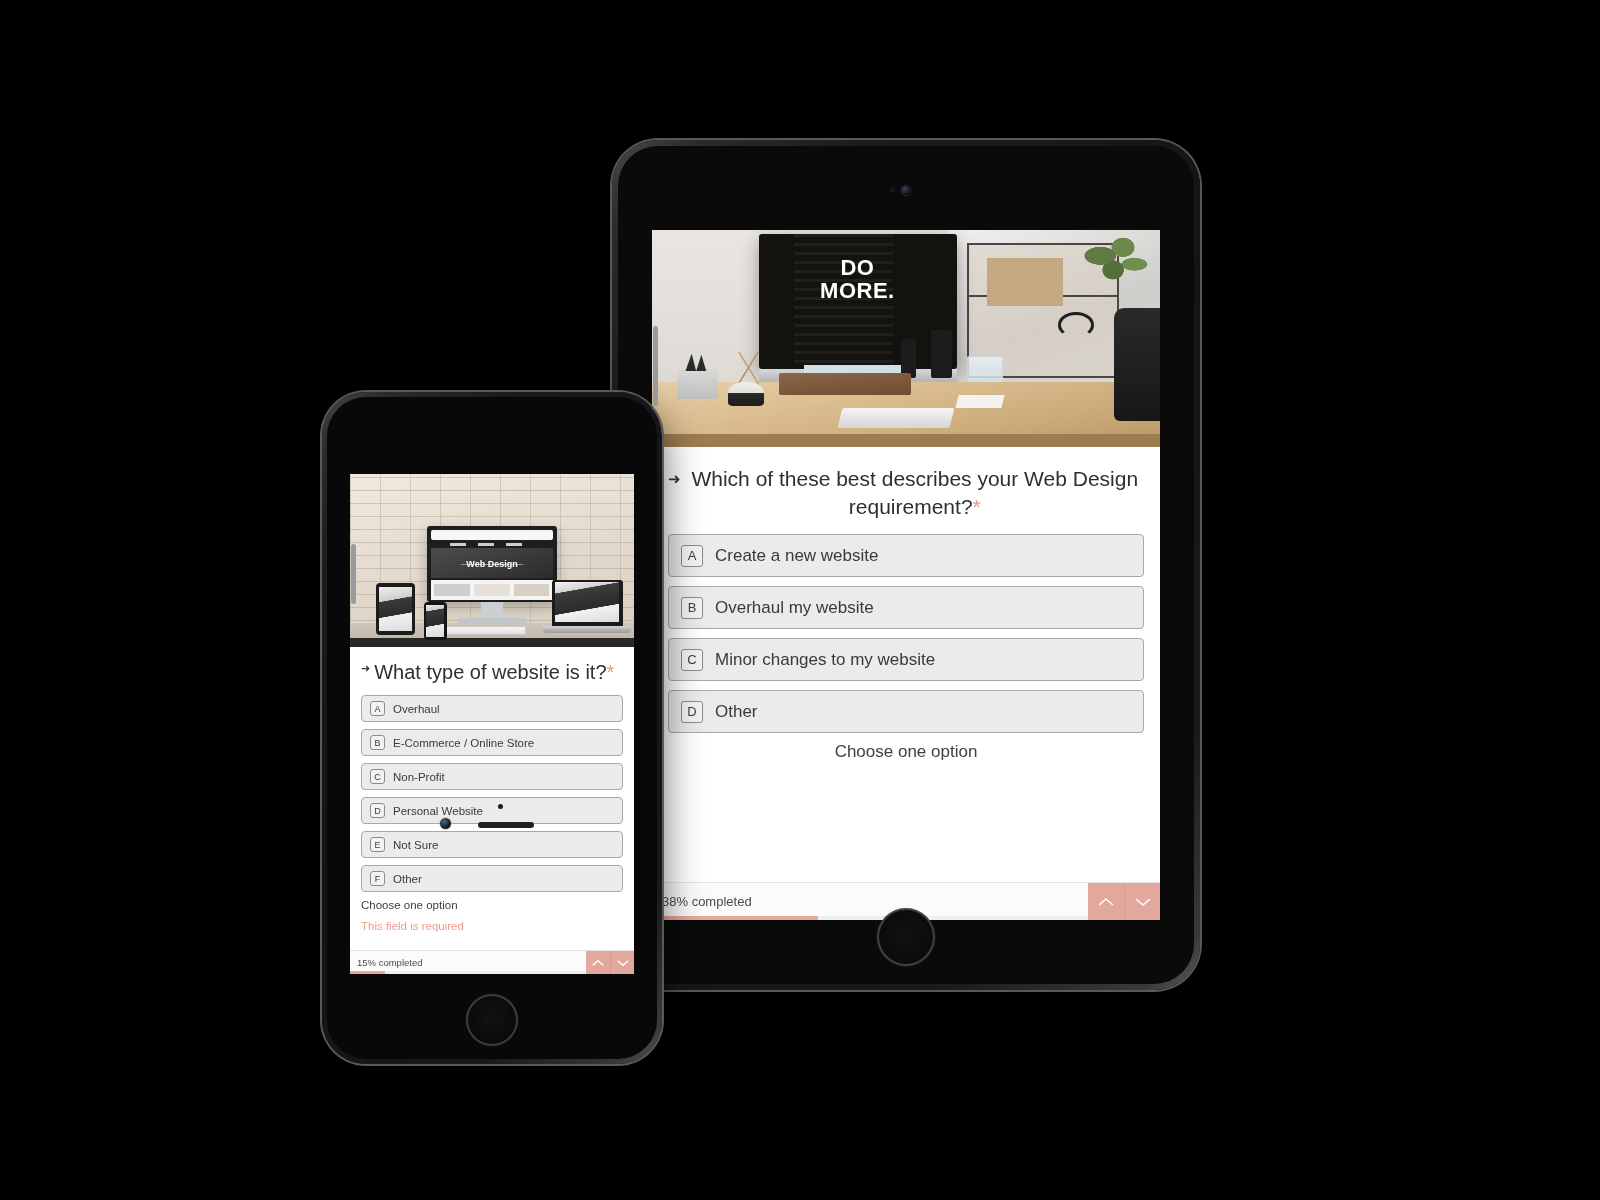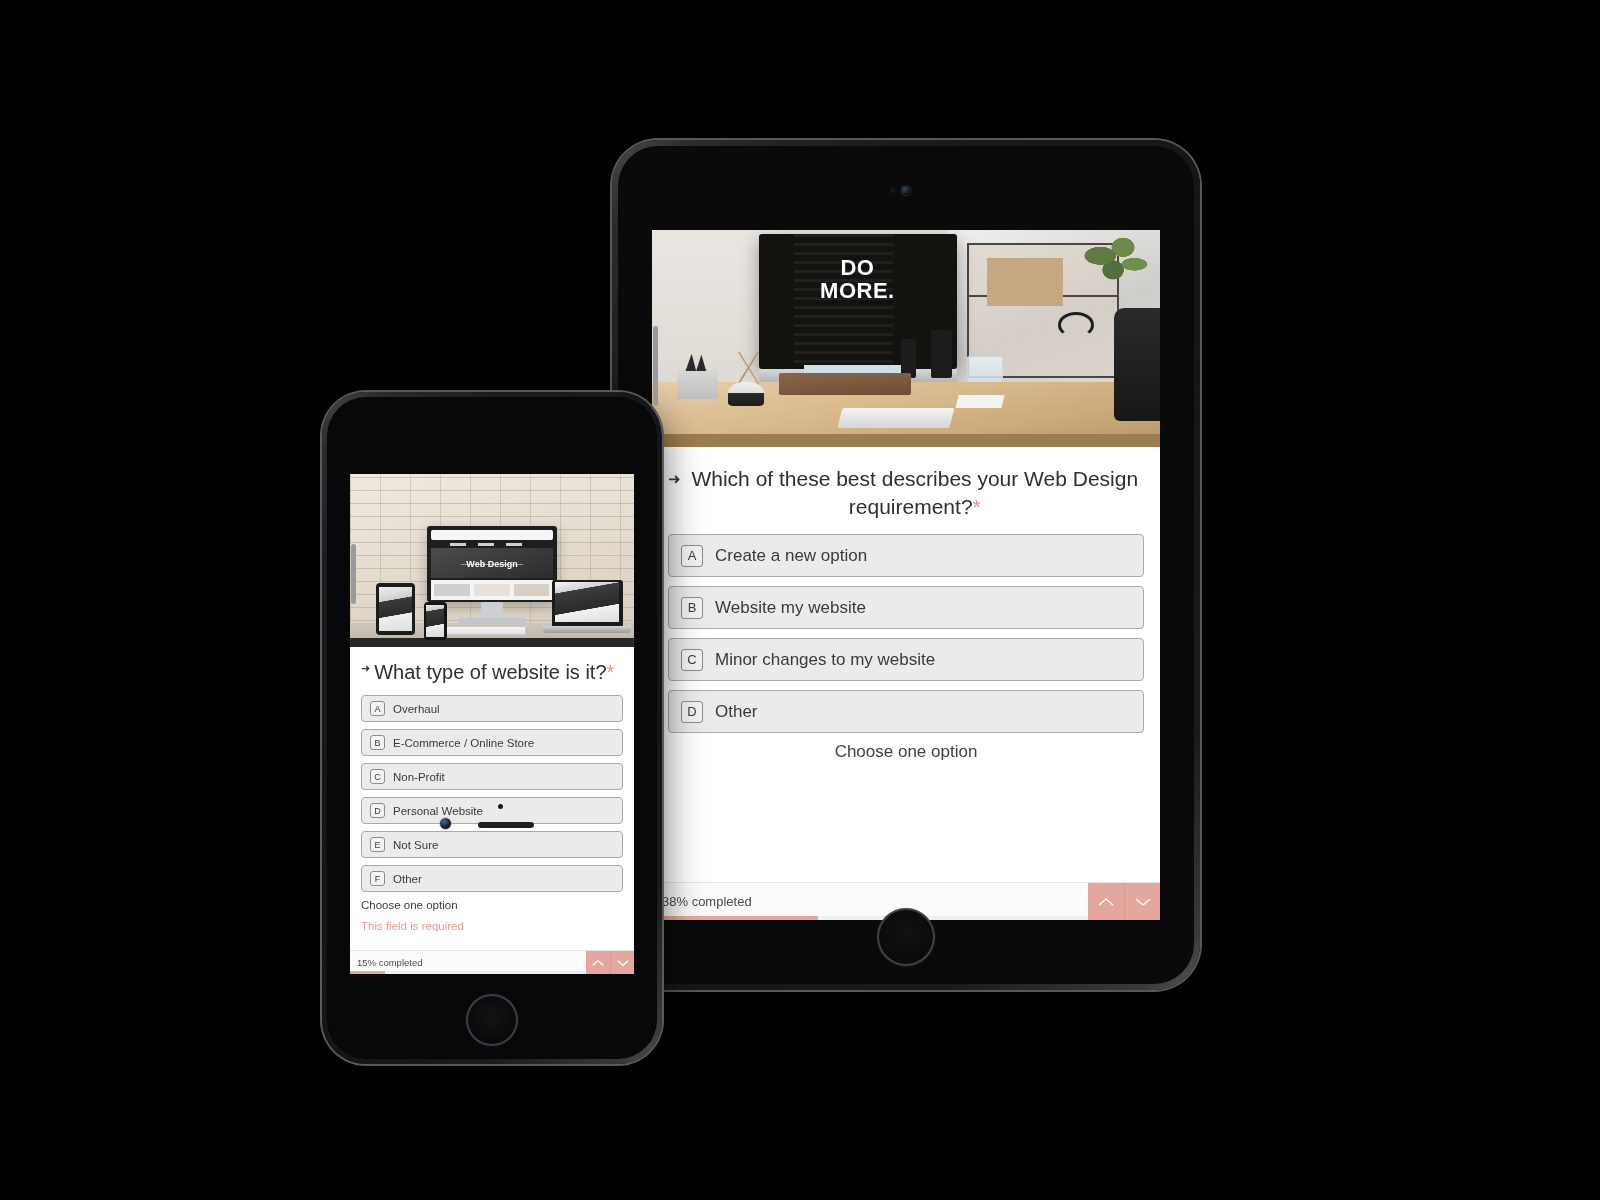--- a/index.html
+++ b/index.html
@@ -522,25 +522,25 @@
       <div class="content">
         <div class="question-wrap">
           <span class="q-arrow">➜</span>
           <span class="q-text">
             <span>Which of these best describes your Web Design requirement?</span><span class="req-star">*</span>
           </span>
         </div>
 
         <div class="opt">
           <span class="opt-key">A</span>
-          <span class="opt-label">Create a new option</span>
+          <span class="opt-label">Create a new website</span>
         </div>
         <div class="opt">
           <span class="opt-key">B</span>
-          <span class="opt-label">Website my website</span>
+          <span class="opt-label">Overhaul my website</span>
         </div>
         <div class="opt">
           <span class="opt-key">C</span>
           <span class="opt-label">Minor changes to my website</span>
         </div>
         <div class="opt">
           <span class="opt-key">D</span>
           <span class="opt-label">Other</span>
         </div>
 

